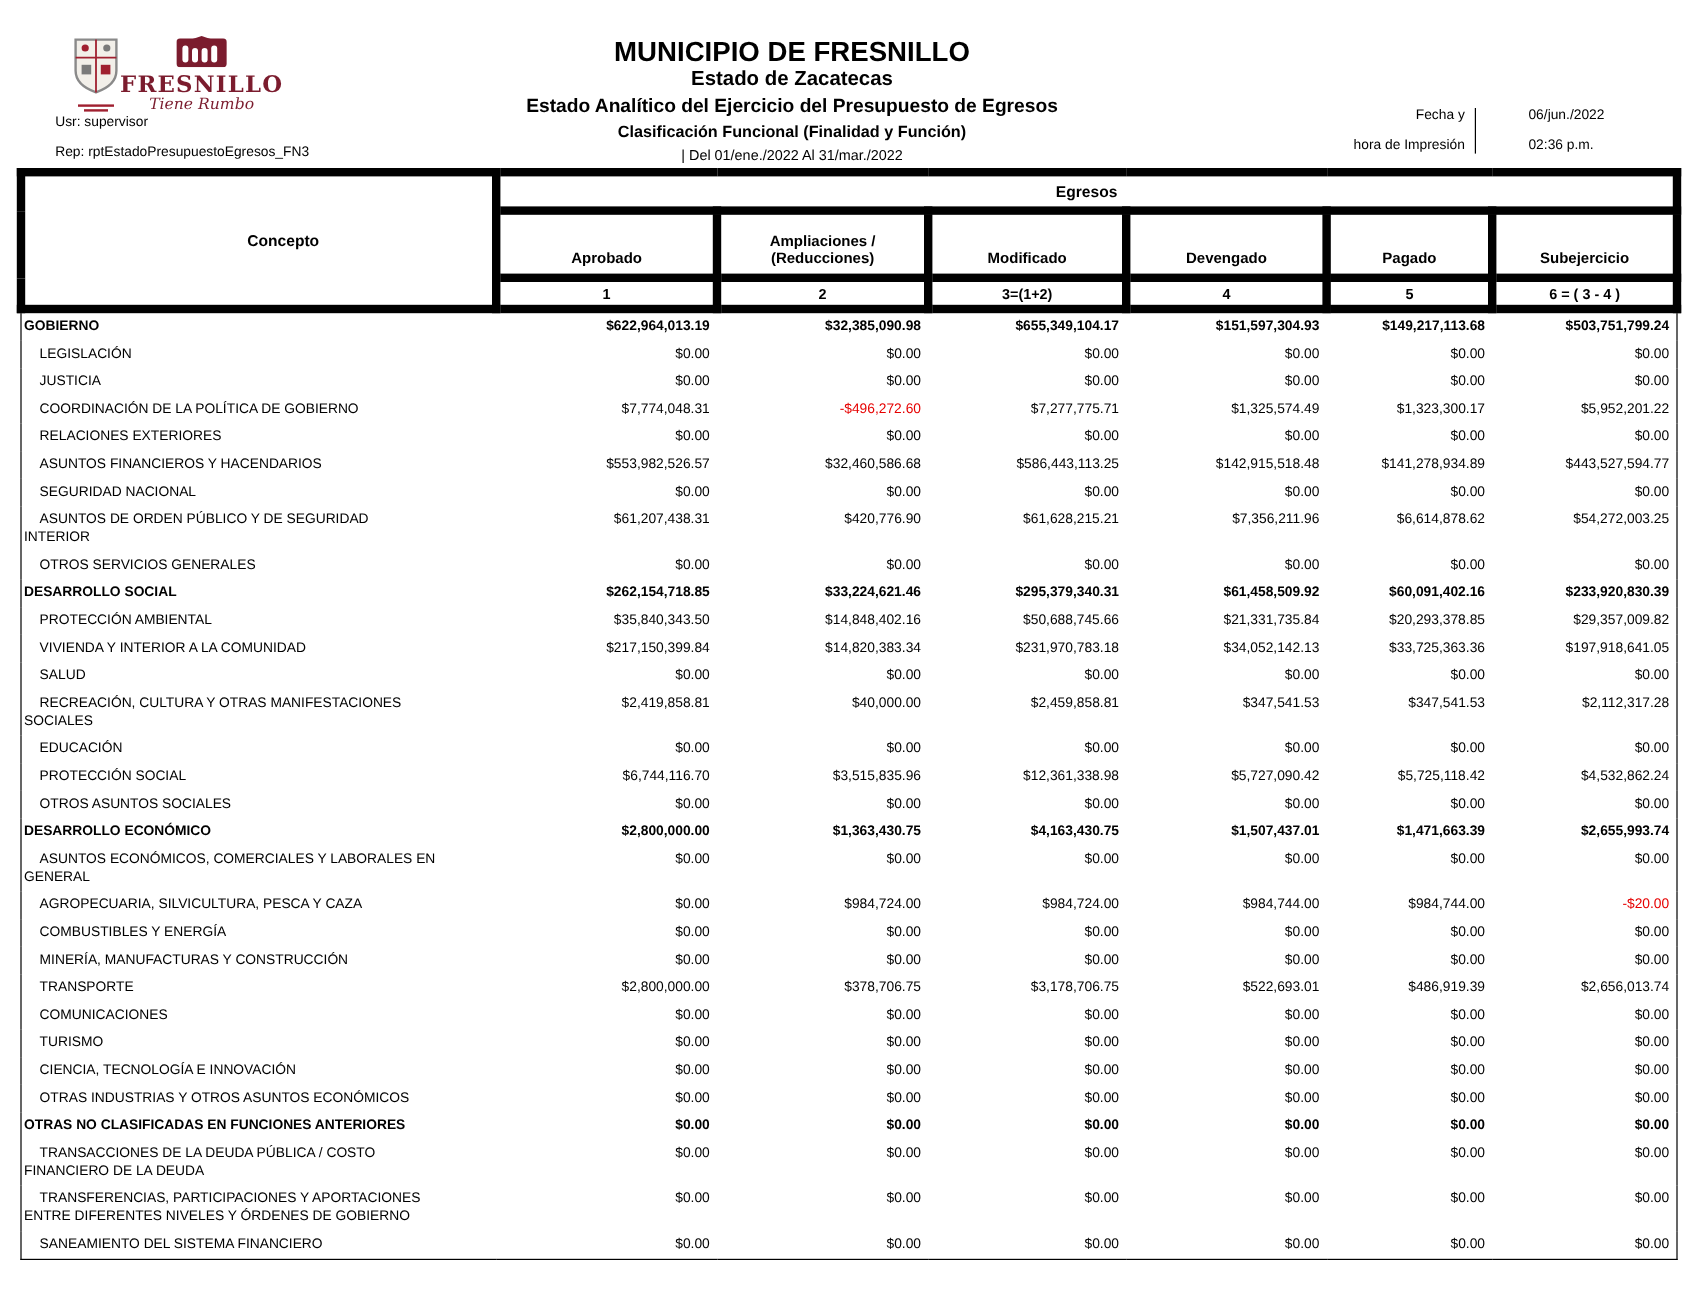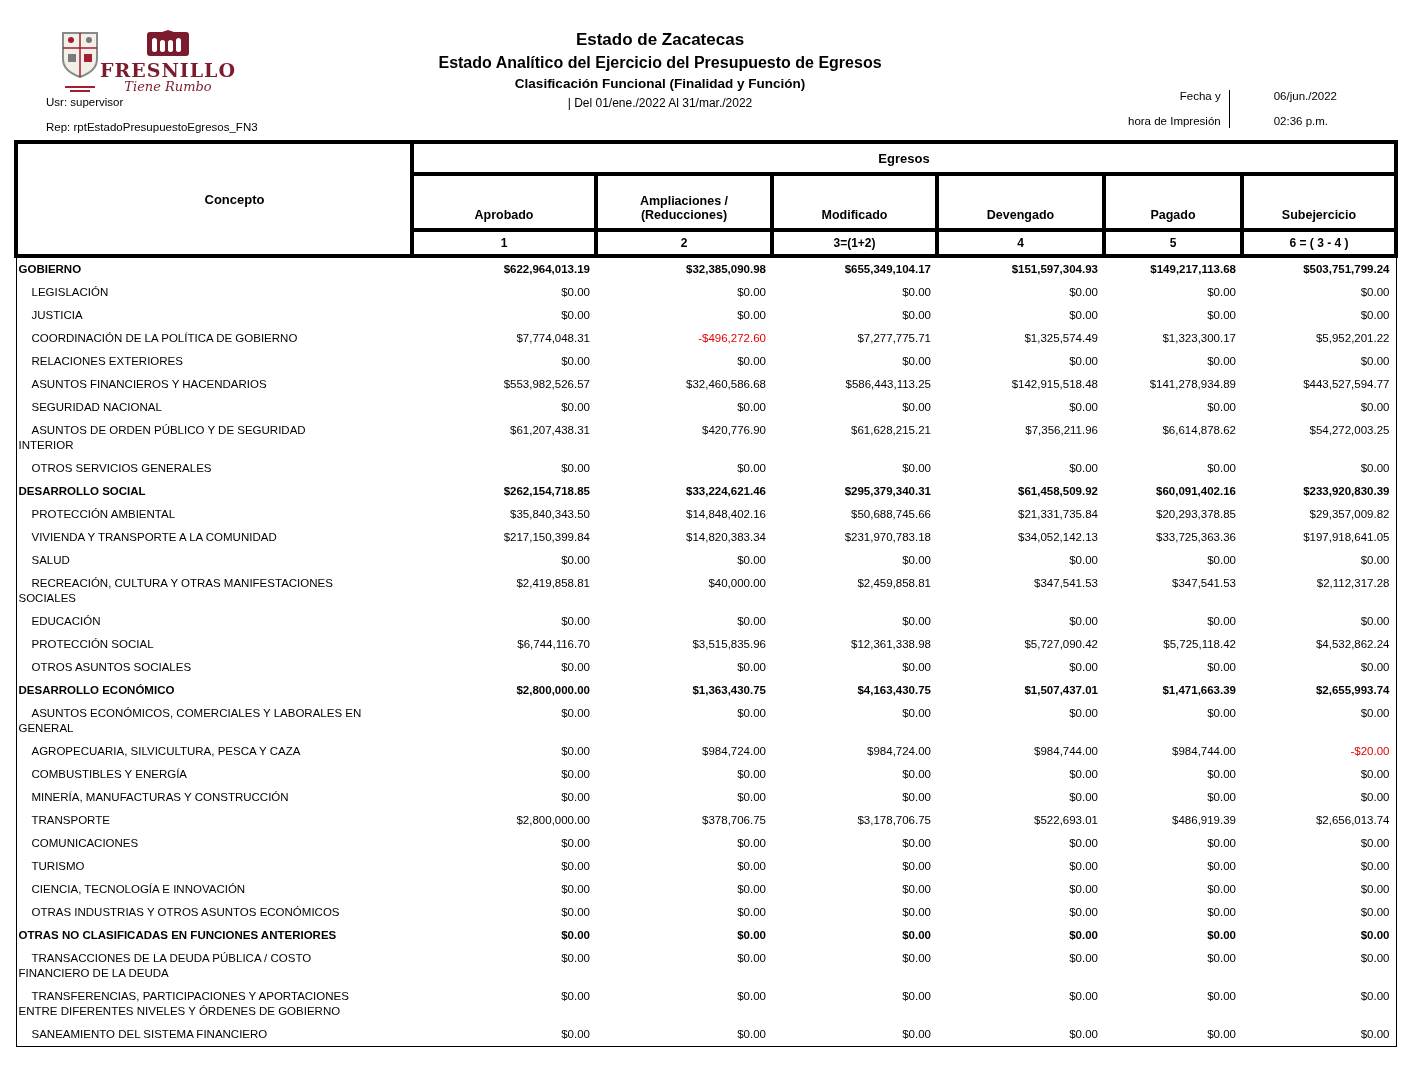--- a/index.html
+++ b/index.html
@@ -38,21 +38,21 @@
   .pm-labels div { line-height:13px; }
   .pm-labels .l2 { margin-top:12px;text-align:right; }
   .pm-divider { width:1px; background:#000; }
   .pm-values { padding-left:8px; }
   .pm-values div { line-height:13px;padding-left:36px; }
   .pm-values .v2 { margin-top:12px; }
 
   
   .report-table { position:absolute; left:14px; top:140px; width:1380px;
                   border-collapse:collapse; table-layout:fixed; border:1px solid #000; }
-  .report-table thead th { border:4px solid #000000; font-weight:bold; background:#fff; }
+  .report-table thead th { border:7px solid #000000; font-weight:bold; background:#fff; }
   .th-concepto { font-size:13px; vertical-align:middle; text-align:center;padding-left:41px; }
   .th-egresos  { font-size:13px; height:32px; vertical-align:middle; text-align:center; }
   .th-col { font-size:12.5px; height:56px; vertical-align:bottom; text-align:center;
             padding:2px 4px 6px 4px; line-height:14px; }
   .th-num { font-size:12px; height:26px; vertical-align:middle; text-align:center; }
 
   .report-table tbody td { font-size:11.5px; line-height:15px; vertical-align:top;
                            padding:4px 6px 4px 2px; }
   td.concept { padding-left:14px; }
   .concept-txt { max-width:345px; }
@@ -93,20 +93,21 @@
           <rect x="29" y="8" width="5" height="14" rx="2.5" fill="#ffffff"></rect>
           <path d="M3 6 L21 0 L39 6 Z" fill="#7b1c2e"></path>
         </svg>
       </span>
       <div class="wordmark">FRESNILLO</div>
       <div class="tagline">Tiene Rumbo</div>
     </div>
   </div>
 
   <div class="titles">
+    <div class="title-muni">MUNICIPIO DE FRESNILLO</div>
     <div class="title-state">Estado de Zacatecas</div>
     <div class="title-report">Estado Analítico del Ejercicio del Presupuesto de Egresos</div>
     <div class="title-class">Clasificación Funcional (Finalidad y Función)</div>
     <div class="title-period">| Del 01/ene./2022 Al 31/mar./2022</div>
   </div>
 
   <div class="meta-left">
     <div class="usr">Usr: supervisor</div>
     <div class="rep">Rep: rptEstadoPresupuestoEgresos_FN3</div>
   </div>
@@ -272,21 +273,21 @@
           </td>
           <td class="amount">$35,840,343.50</td>
           <td class="amount">$14,848,402.16</td>
           <td class="amount">$50,688,745.66</td>
           <td class="amount">$21,331,735.84</td>
           <td class="amount">$20,293,378.85</td>
           <td class="amount">$29,357,009.82</td>
         </tr>
         <tr class="item">
           <td class="concept">
-            <div class="concept-txt">VIVIENDA Y TRANSPORTE A LA COMUNIDAD</div>
+            <div class="concept-txt">VIVIENDA Y INTERIOR A LA COMUNIDAD</div>
           </td>
           <td class="amount">$217,150,399.84</td>
           <td class="amount">$14,820,383.34</td>
           <td class="amount">$231,970,783.18</td>
           <td class="amount">$34,052,142.13</td>
           <td class="amount">$33,725,363.36</td>
           <td class="amount">$197,918,641.05</td>
         </tr>
         <tr class="item">
           <td class="concept">

